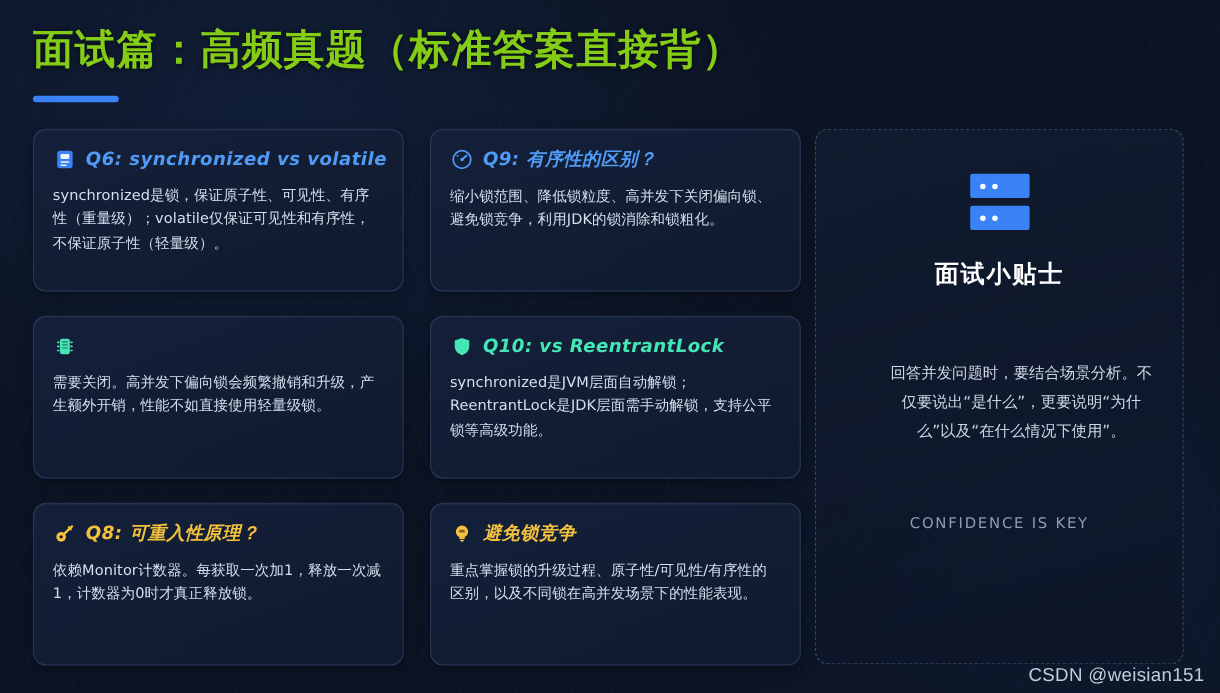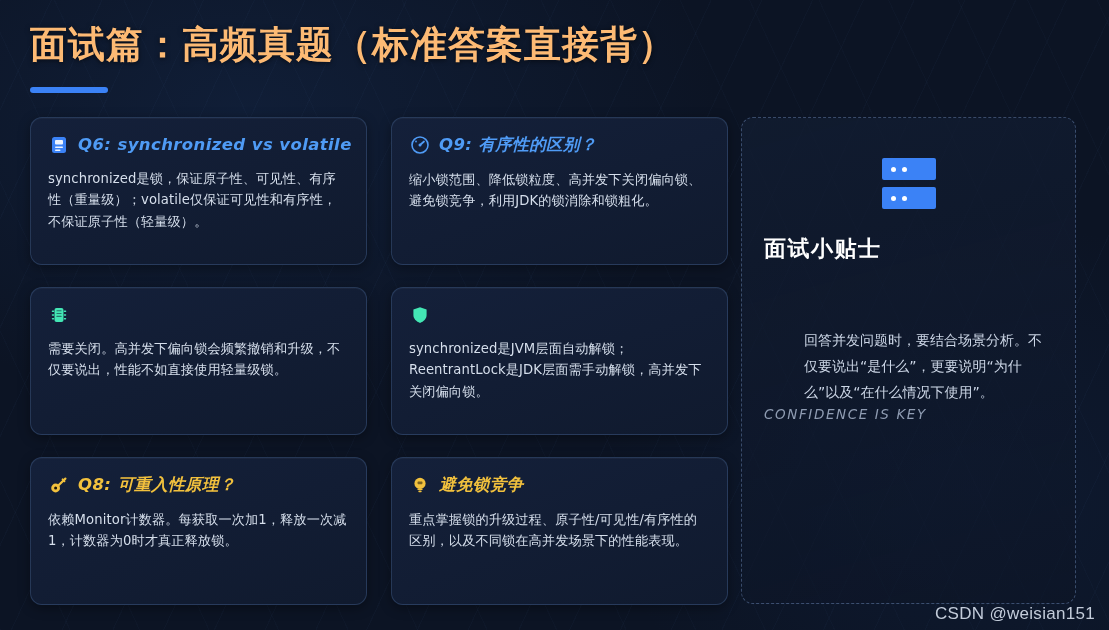--- a/index.html
+++ b/index.html
@@ -38,21 +38,21 @@
   
   .header {
     position: absolute;
     left: 30px;
     top: 20px;
   }
   .page-title {
     font-family: Liberation Serif, serif;
     font-size: 37px;
     font-weight: 700;
-    color: #fdba74;
+    color: #84cc16;
     letter-spacing: 1px;
     white-space: nowrap;
     text-shadow: 0 1px 5px rgba(0,0,0,0.6);
   }
   .title-accent {
     margin-top: 17px;
     width: 78px;
     height: 6px;
     border-radius: 3px;
     background: #3b82f6;
@@ -120,20 +120,21 @@
   .sidebar {
     position: absolute;
     left: 741px;
     top: 117px;
     width: 335px;
     height: 487px;
     border: 1px dashed rgba(120,150,200,0.42);
     border-radius: 12px;
     background: linear-gradient(165deg, rgba(19,30,52,0.70) 0%, rgba(13,21,38,0.60) 100%);
     padding: 34px 22px 20px 22px;
+    text-align: center;
   }
 
   .server-icon {
     margin: 6px auto 0 auto;
     width: 54px;
   }
   .server-bar {
     width: 54px;
     height: 22px;
     background: #3b82f6;
@@ -163,22 +164,22 @@
   .sidebar-body {
     margin-top: 64px;
     font-family: "DejaVu Sans", sans-serif;
     font-size: 14px;
     line-height: 1.85;
     color: #ccd6e6;
     margin-left: 40px;
   }
 
   .sidebar-motto {
+    margin-top: 62px;
     font-family: "DejaVu Sans", sans-serif;
-    font-style: italic;
     font-size: 13.5px;
     letter-spacing: 1.6px;
     color: #8f9cb2;
   }
 
   
   .watermark {
     position: absolute;
     right: 14px;
     bottom: 6px;
@@ -245,32 +246,33 @@
               <rect x="14.8" y="5.5" width="2.4" height="1.5" rx="0.6"></rect>
               <rect x="14.8" y="9.2" width="2.4" height="1.5" rx="0.6"></rect>
               <rect x="14.8" y="12.9" width="2.4" height="1.5" rx="0.6"></rect>
             </g>
             <rect x="7.4" y="5.2" width="5.2" height="1.1" rx="0.5" fill="#0f1c32" opacity="0.55"></rect>
             <rect x="7.4" y="8" width="5.2" height="1.1" rx="0.5" fill="#0f1c32" opacity="0.55"></rect>
             <rect x="7.4" y="10.8" width="5.2" height="1.1" rx="0.5" fill="#0f1c32" opacity="0.55"></rect>
           </svg>
         </span>
       </div>
-      <div class="card-body">需要关闭。高并发下偏向锁会频繁撤销和升级，不仅要说出，性能不如直接使用轻量级锁。</div>
+      <div class="card-body">需要关闭。高并发下偏向锁会频繁撤销和升级，产生额外开销，性能不如直接使用轻量级锁。</div>
     </div>
 
     <div class="card">
       <div class="card-head">
         <span class="card-icon">
           <svg width="20" height="20" viewBox="0 0 20 20">
             <path d="M10 2.2 L16.6 4.6 L16.6 10 C16.6 13.8 13.6 16.6 10 17.9 C6.4 16.6 3.4 13.8 3.4 10 L3.4 4.6 Z" fill="#43e6b4"></path>
           </svg>
         </span>
-      </div>
-      <div class="card-body">synchronized是JVM层面自动解锁；ReentrantLock是JDK层面需手动解锁，高并发下关闭偏向锁。</div>
+        <span class="card-title t-green">Q10: vs ReentrantLock</span>
+      </div>
+      <div class="card-body">synchronized是JVM层面自动解锁；ReentrantLock是JDK层面需手动解锁，支持公平锁等高级功能。</div>
     </div>
 
     <div class="card">
       <div class="card-head">
         <span class="card-icon">
           <svg width="20" height="20" viewBox="0 0 20 20">
             <circle cx="6.6" cy="13" r="4.4" fill="#f2c13d"></circle>
             <circle cx="6.6" cy="13" r="1.5" fill="#1a1408"></circle>
             <path d="M9.6 10.2 L16.4 3.6" stroke="#f2c13d" stroke-width="2.2" stroke-linecap="round"></path>
             <path d="M13.6 4.4 L15.4 6.2" stroke="#f2c13d" stroke-width="2" stroke-linecap="round"></path>

